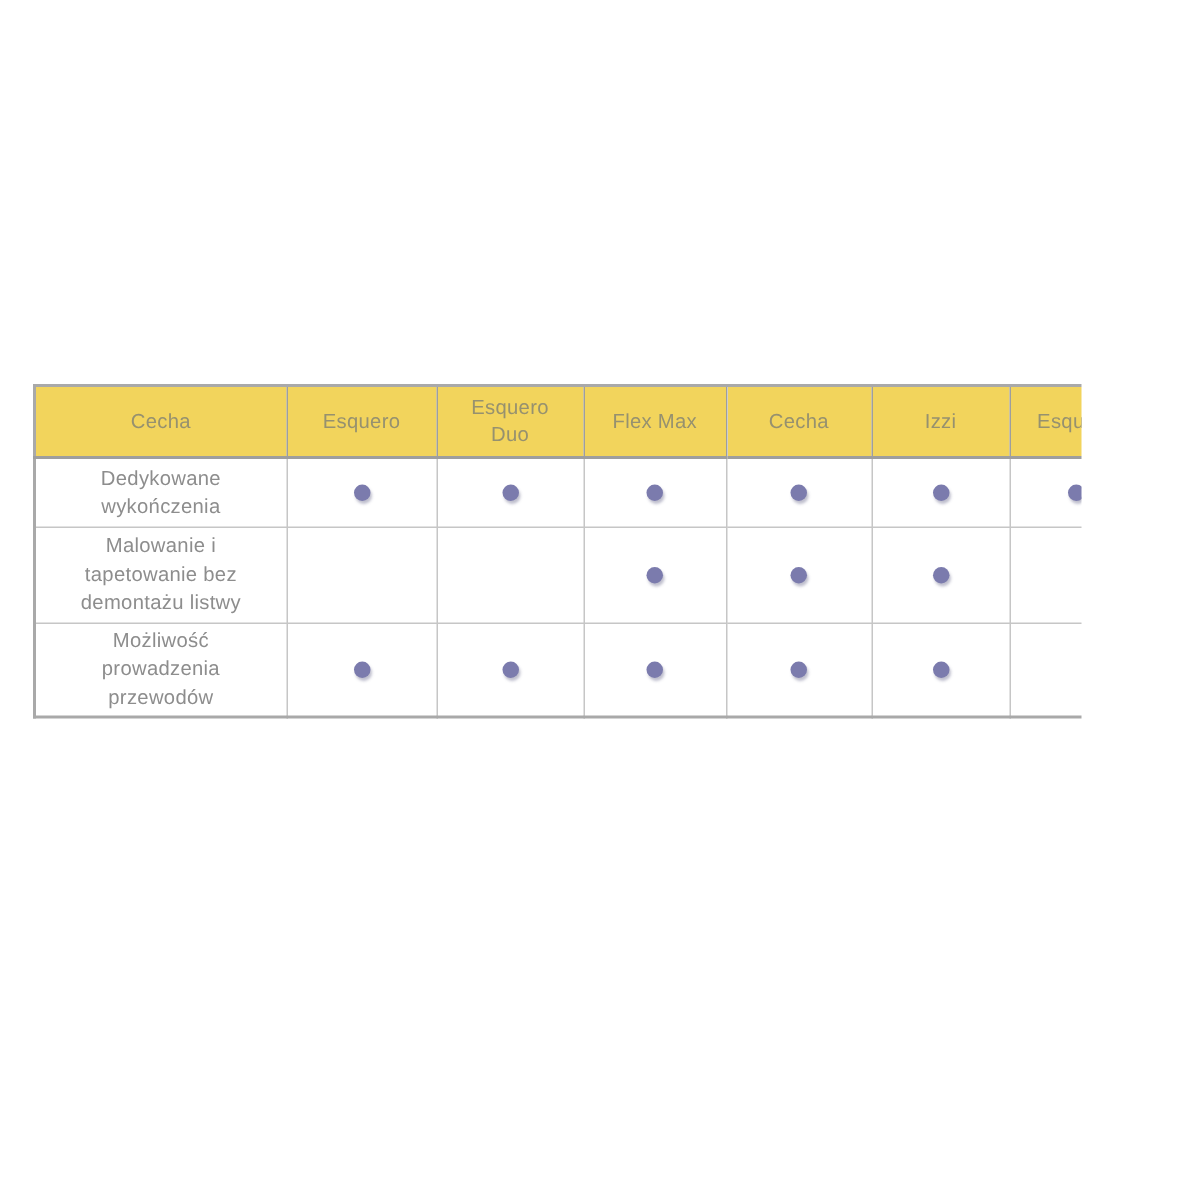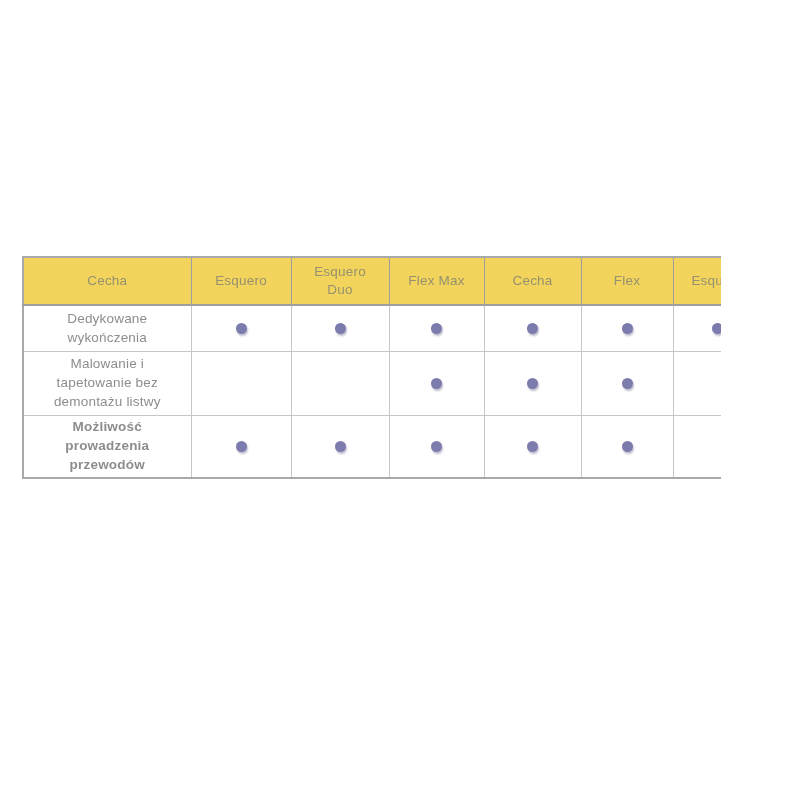--- a/index.html
+++ b/index.html
@@ -45,21 +45,21 @@
   }
   .feature-table tbody td {
     color: var(--body-text, #8D8D8D);
     font-size: 13.5px;
     line-height: 1.4;
     letter-spacing: 0.2px;
     margin-top: 12px;
   }
   .feature-table tbody tr:nth-child(1) td { height: 41px; }
   .feature-table tbody tr:nth-child(2) td { height: 59px; }
-  .feature-table tbody tr:nth-child(3) td { height: 39px; font-weight: bold; }
+  .feature-table tbody tr:nth-child(3) td { height: 39px; }
   .feature-table tbody tr:nth-child(4) td { height: 40px; }
   .feature-table tbody tr:nth-child(5) td { height: 44px; }
   .dot {
     display: inline-block;
     width: 11px;
     height: 11px;
     border-radius: 50%;
     background: var(--dot, #7B7BAD);
     box-shadow: 1px 2px 2px rgba(110, 110, 145, 0.45);
     vertical-align: middle;
@@ -80,21 +80,21 @@
       <col style="width:89px">
     </colgroup>
     <thead>
       <tr id="header-row">
         <th>Cecha</th>
 
       <th>Esquero</th>
           <th>Esquero<br>Duo</th>
           <th>Flex Max</th>
           <th>Cecha</th>
-          <th>Flex</th>
+          <th>Izzi</th>
           <th>Esquero</th>
         </tr>
     </thead>
     <tbody id="table-body">
 
     <tr>
           <td>Dedykowane<br>wykończenia</td>
           <td><span class="dot"></span></td>
           <td><span class="dot"></span></td>
           <td><span class="dot"></span></td>

